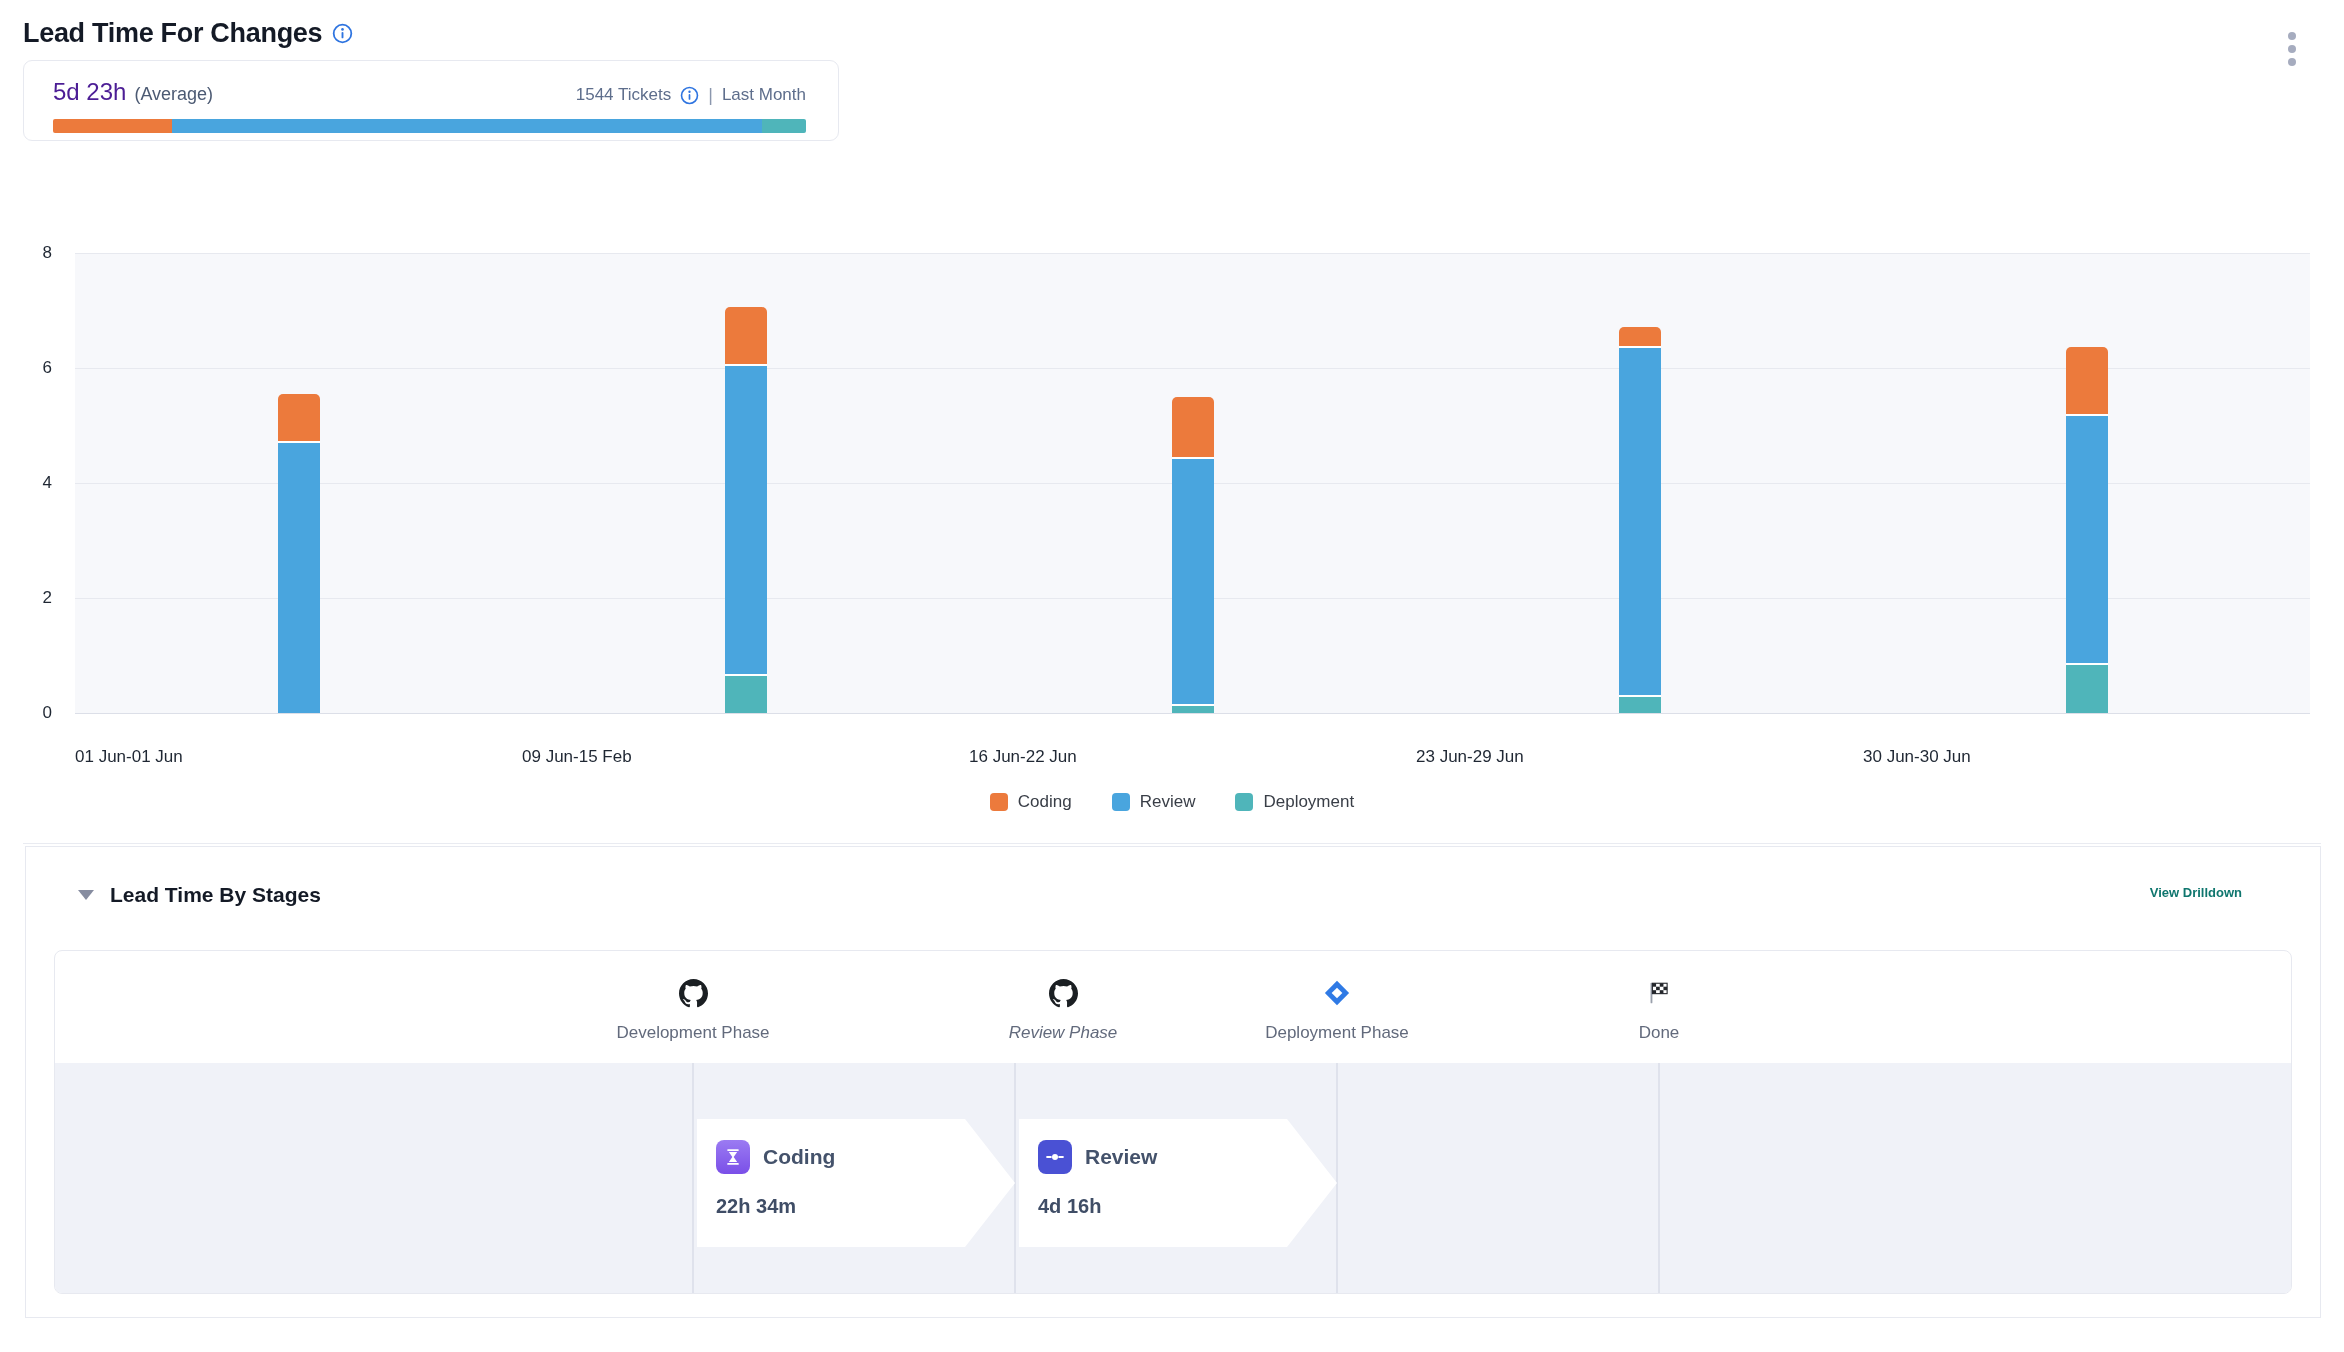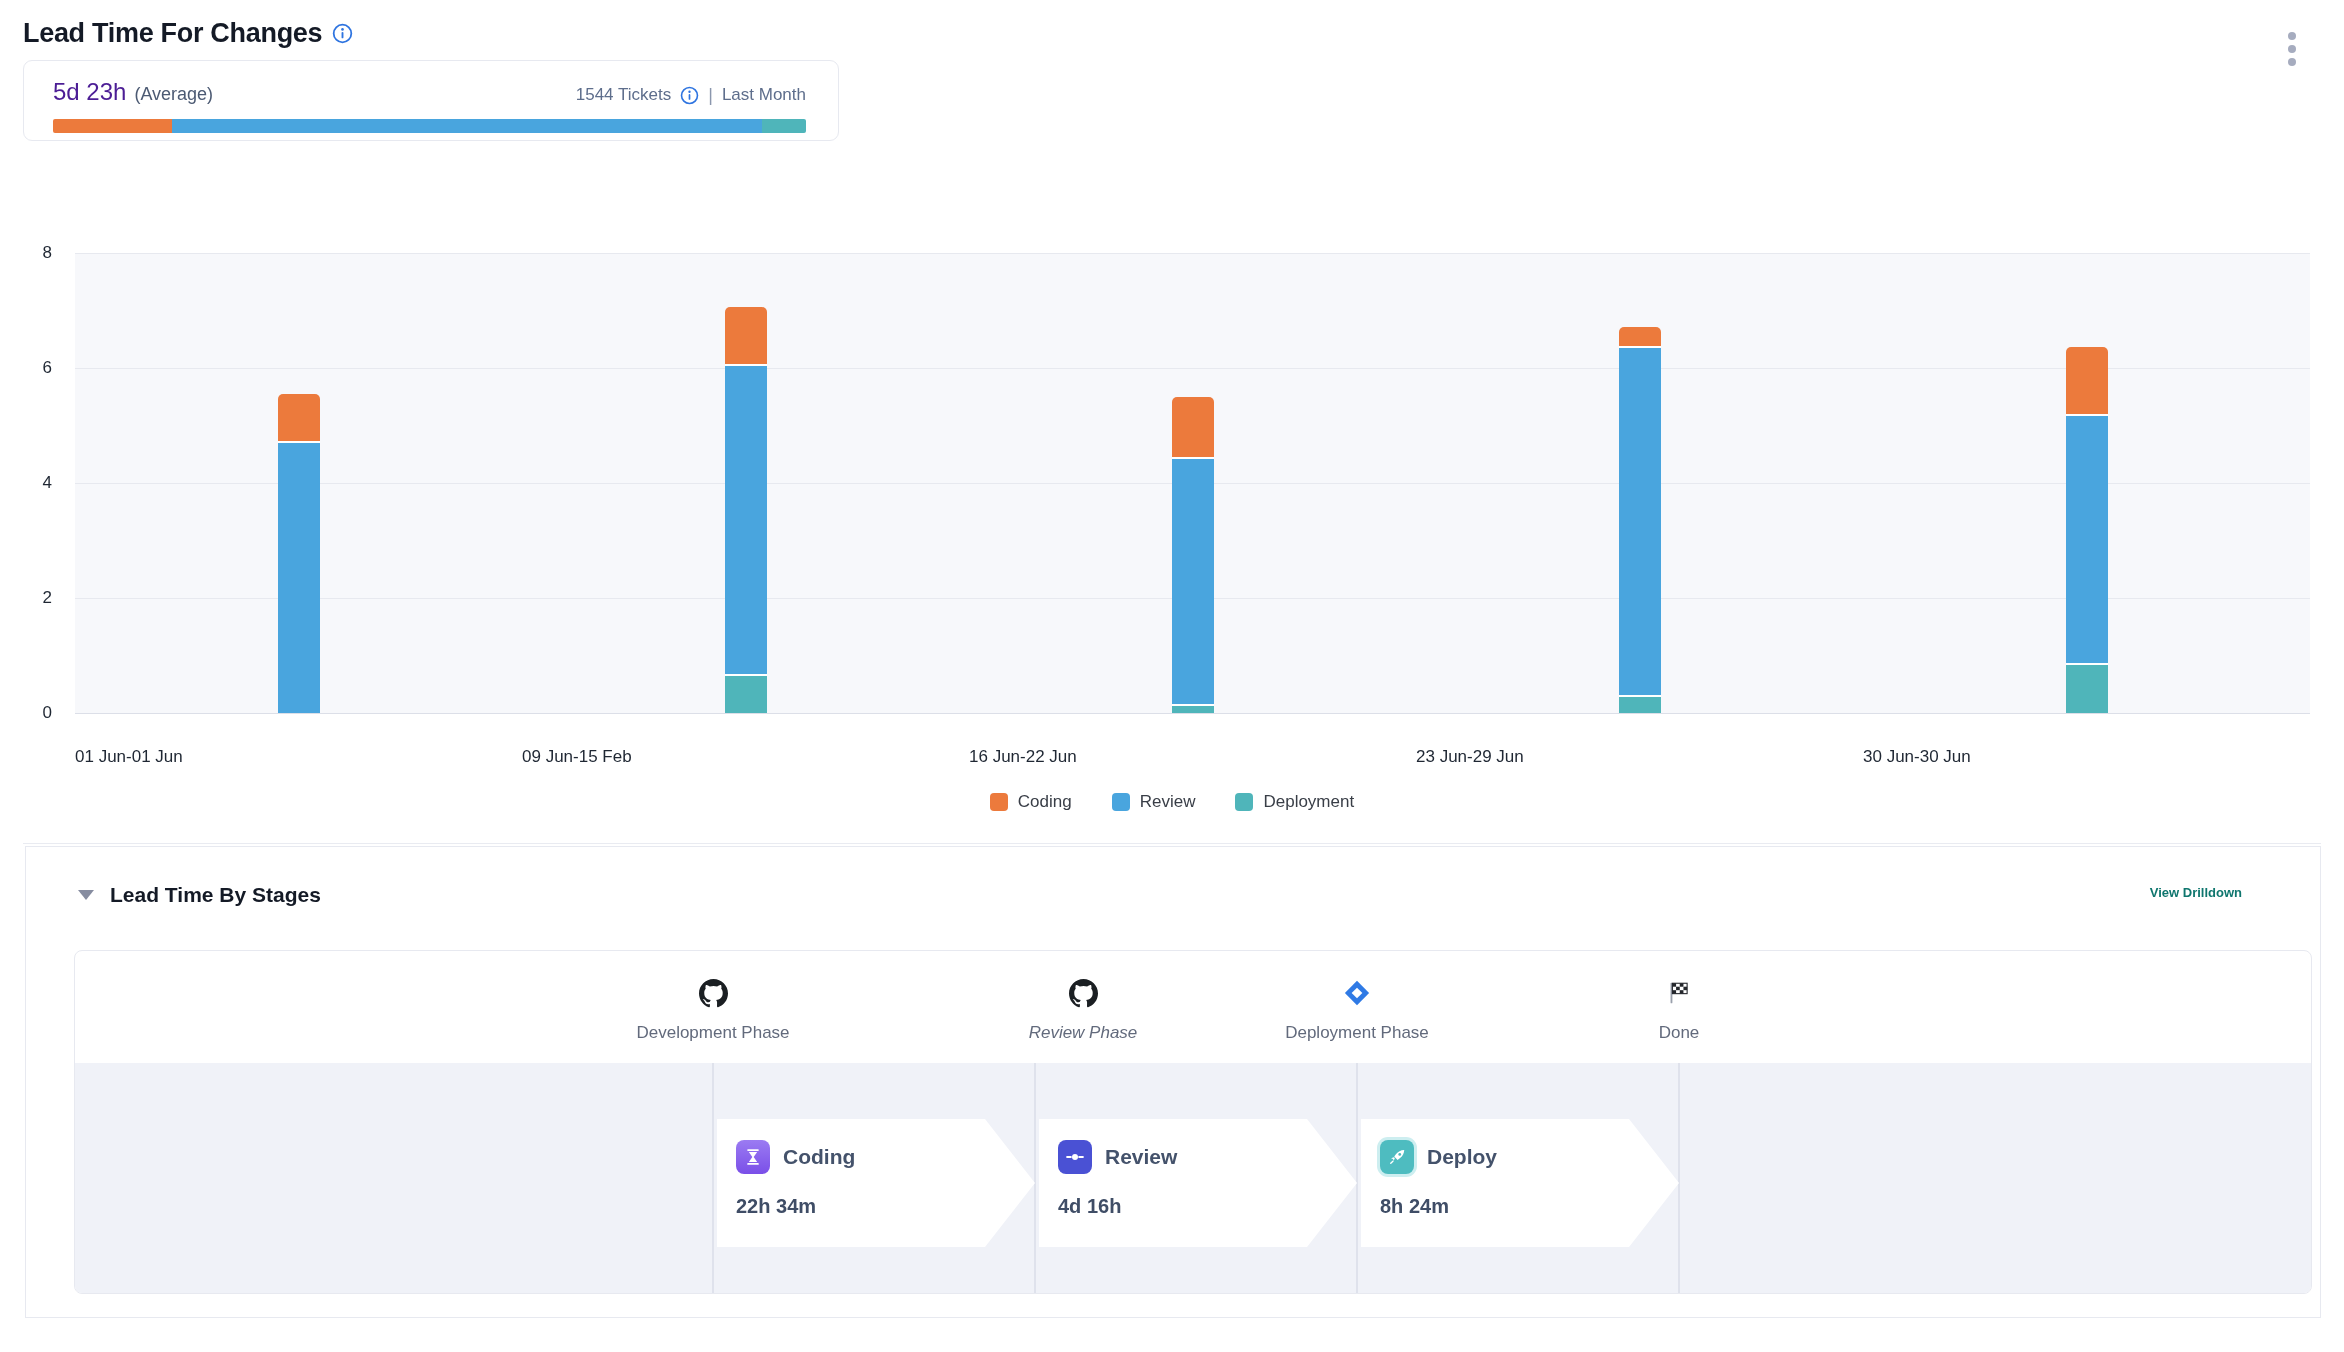--- a/index.html
+++ b/index.html
@@ -38,21 +38,21 @@
   .legend-label{font-size:17px;color:#393e47;}
   .chart-divider{position:absolute;left:23px;right:23px;top:843px;height:1px;background:#e9ebf1;}
 
   
   .stages{position:absolute;left:25px;top:846px;width:2296px;height:472px;border:1px solid #e7e9f0;border-radius:0;background:#fff;box-sizing:border-box;}
   .stages-hdr{position:absolute;left:52px;top:36px;display:flex;align-items:center;gap:16px;cursor:default;}
   .tri-down{width:0;height:0;border-left:8px solid transparent;border-right:8px solid transparent;border-top:10px solid #868ca0;cursor:pointer;}
   .stages-title{font-size:21px;font-weight:bold;color:#141a26;}
   .drill-link{position:absolute;right:78px;top:38px;font-size:13px;font-weight:bold;color:#0f766e;cursor:pointer;text-decoration:none;}
 
-  .stage-table{position:absolute;left:28px;top:103px;width:2238px;height:344px;border:1px solid #e7e9f0;border-radius:8px;background:#fff;box-sizing:border-box;overflow:hidden;margin-left:20px;}
+  .stage-table{position:absolute;left:28px;top:103px;width:2238px;height:344px;border:1px solid #e7e9f0;border-radius:8px;background:#fff;box-sizing:border-box;overflow:hidden;}
   .phase-col{position:absolute;top:0;width:300px;text-align:center;}
   .phase-icon{height:32px;display:flex;justify-content:center;align-items:center;margin-top:26px;}
   .phase-label{margin-top:14px;font-size:17px;color:#626a7c;}
   .stage-body{position:absolute;left:0;top:112px;width:100%;height:231px;background:#f0f2f8;}
   .vline{position:absolute;top:0;bottom:0;width:2px;background:#dfe2ec;}
 
   .stage-card{position:absolute;top:56px;width:318px;height:128px;background:#ffffff;
     clip-path:polygon(0 0,268px 0,100% 50%,268px 100%,0 100%);
     box-sizing:border-box;padding:21px 0 0 19px;}
   .card-toprow{display:flex;align-items:center;gap:13px;}
@@ -263,34 +263,20 @@
                 <line x1="2.5" y1="12" x2="7" y2="12" stroke="#fff" stroke-width="2.3" stroke-linecap="round"></line>
                 <line x1="17" y1="12" x2="21.5" y2="12" stroke="#fff" stroke-width="2.3" stroke-linecap="round"></line>
                 <circle cx="12" cy="12" r="3.6" fill="#ffffff"></circle>
               </svg>
             </span>
             <span class="card-title">Review</span>
           </div>
           <div class="card-duration">4d 16h</div>
         </div>
 
-        <div class="stage-card" style="left:1286px;">
-          <div class="card-toprow">
-            <span class="card-ic ic-deploy">
-              <svg width="20" height="20" viewBox="0 0 24 24">
-                <path d="M20.5 3.5c-3.9.1-7.4 2-9.6 5l-2.2 3 4 4 3-2.2c3-2.2 4.9-5.7 5-9.6z" fill="#ffffff"></path>
-                <circle cx="15.3" cy="8.9" r="1.7" fill="#4ebcc0"></circle>
-                <path d="M8.3 12.2l-3.4 1.3 2.3.9.9 2.3 1.3-3.4z" fill="#ffffff"></path>
-                <path d="M7.1 17l-2.6 2.6" stroke="#ffffff" stroke-width="1.6" stroke-linecap="round"></path>
-              </svg>
-            </span>
-            <span class="card-title">Deploy</span>
-          </div>
-          <div class="card-duration">8h 24m</div>
-        </div>
       </div>
     </div>
   </div>
 <div class="yaxis-label" style="left: 12px; width: 40px; position: absolute; top: 713px;">0</div>
     <div class="yaxis-label" style="left: 12px; width: 40px; position: absolute; top: 598px;">2</div>
     <div class="yaxis-label" style="left: 12px; width: 40px; position: absolute; top: 483px;">4</div>
     <div class="yaxis-label" style="left: 12px; width: 40px; position: absolute; top: 368px;">6</div>
     <div class="yaxis-label" style="left: 12px; width: 40px; position: absolute; top: 253px;">8</div>
   </div>
 

